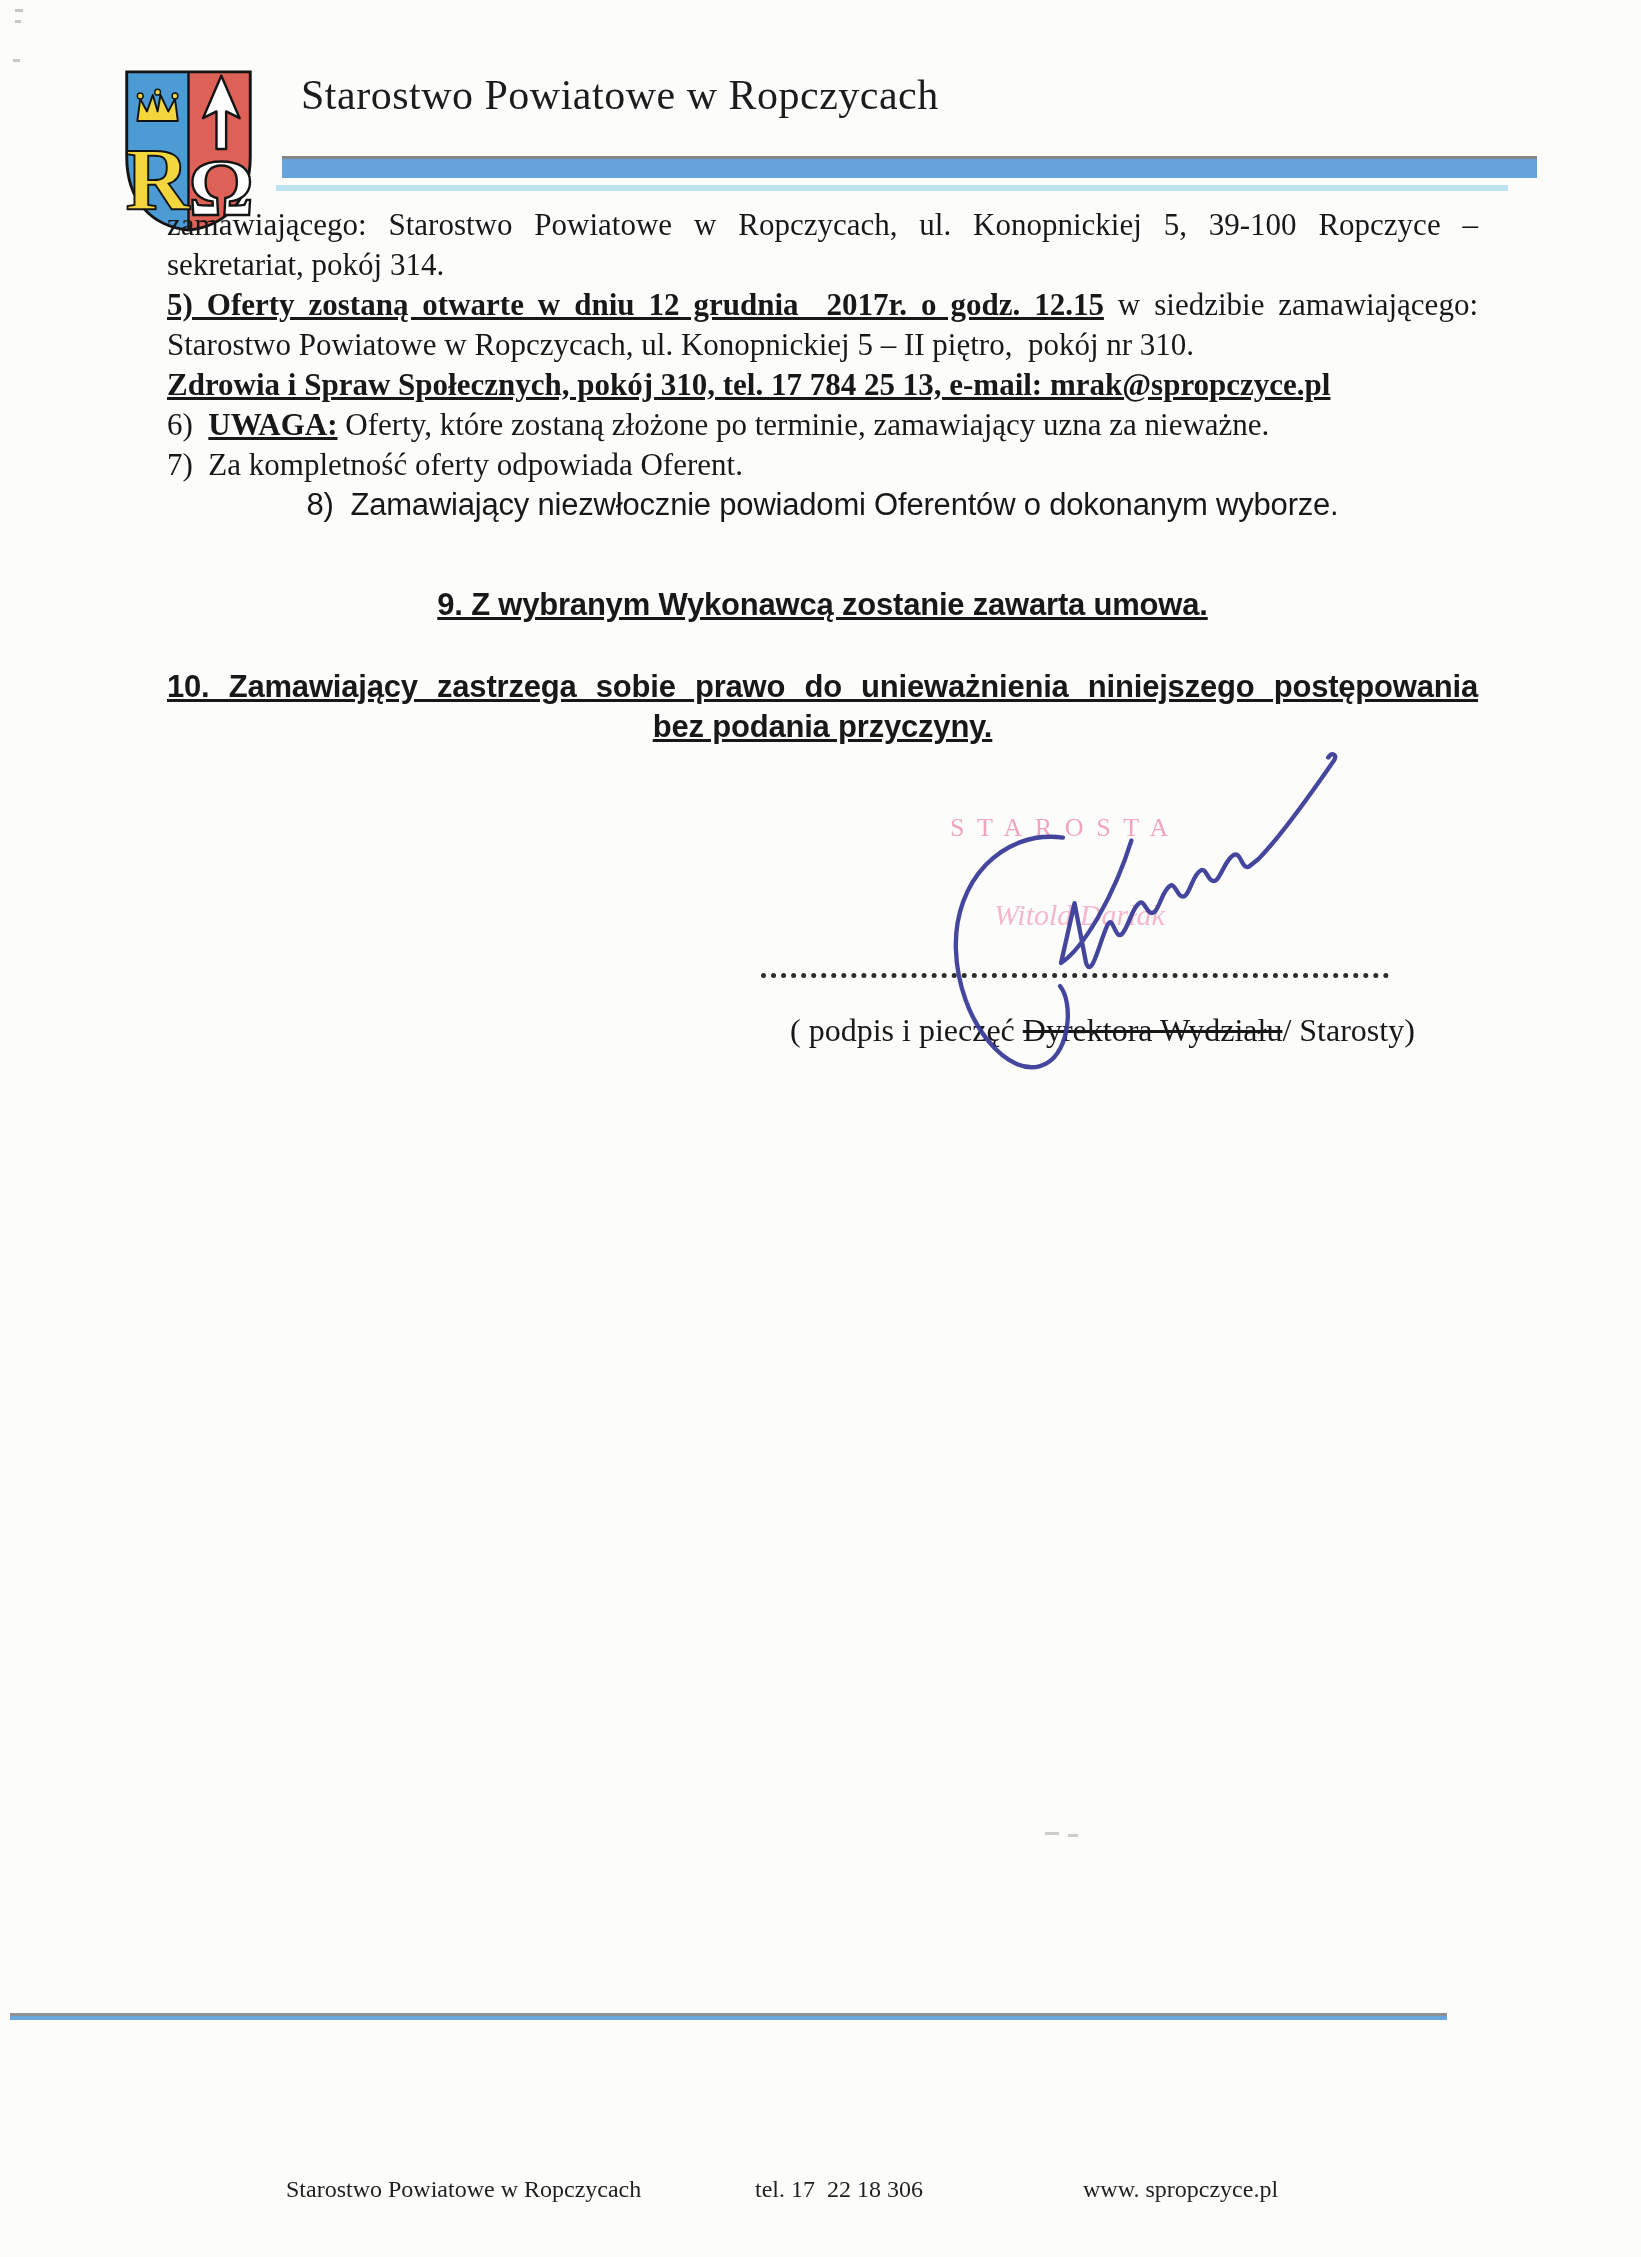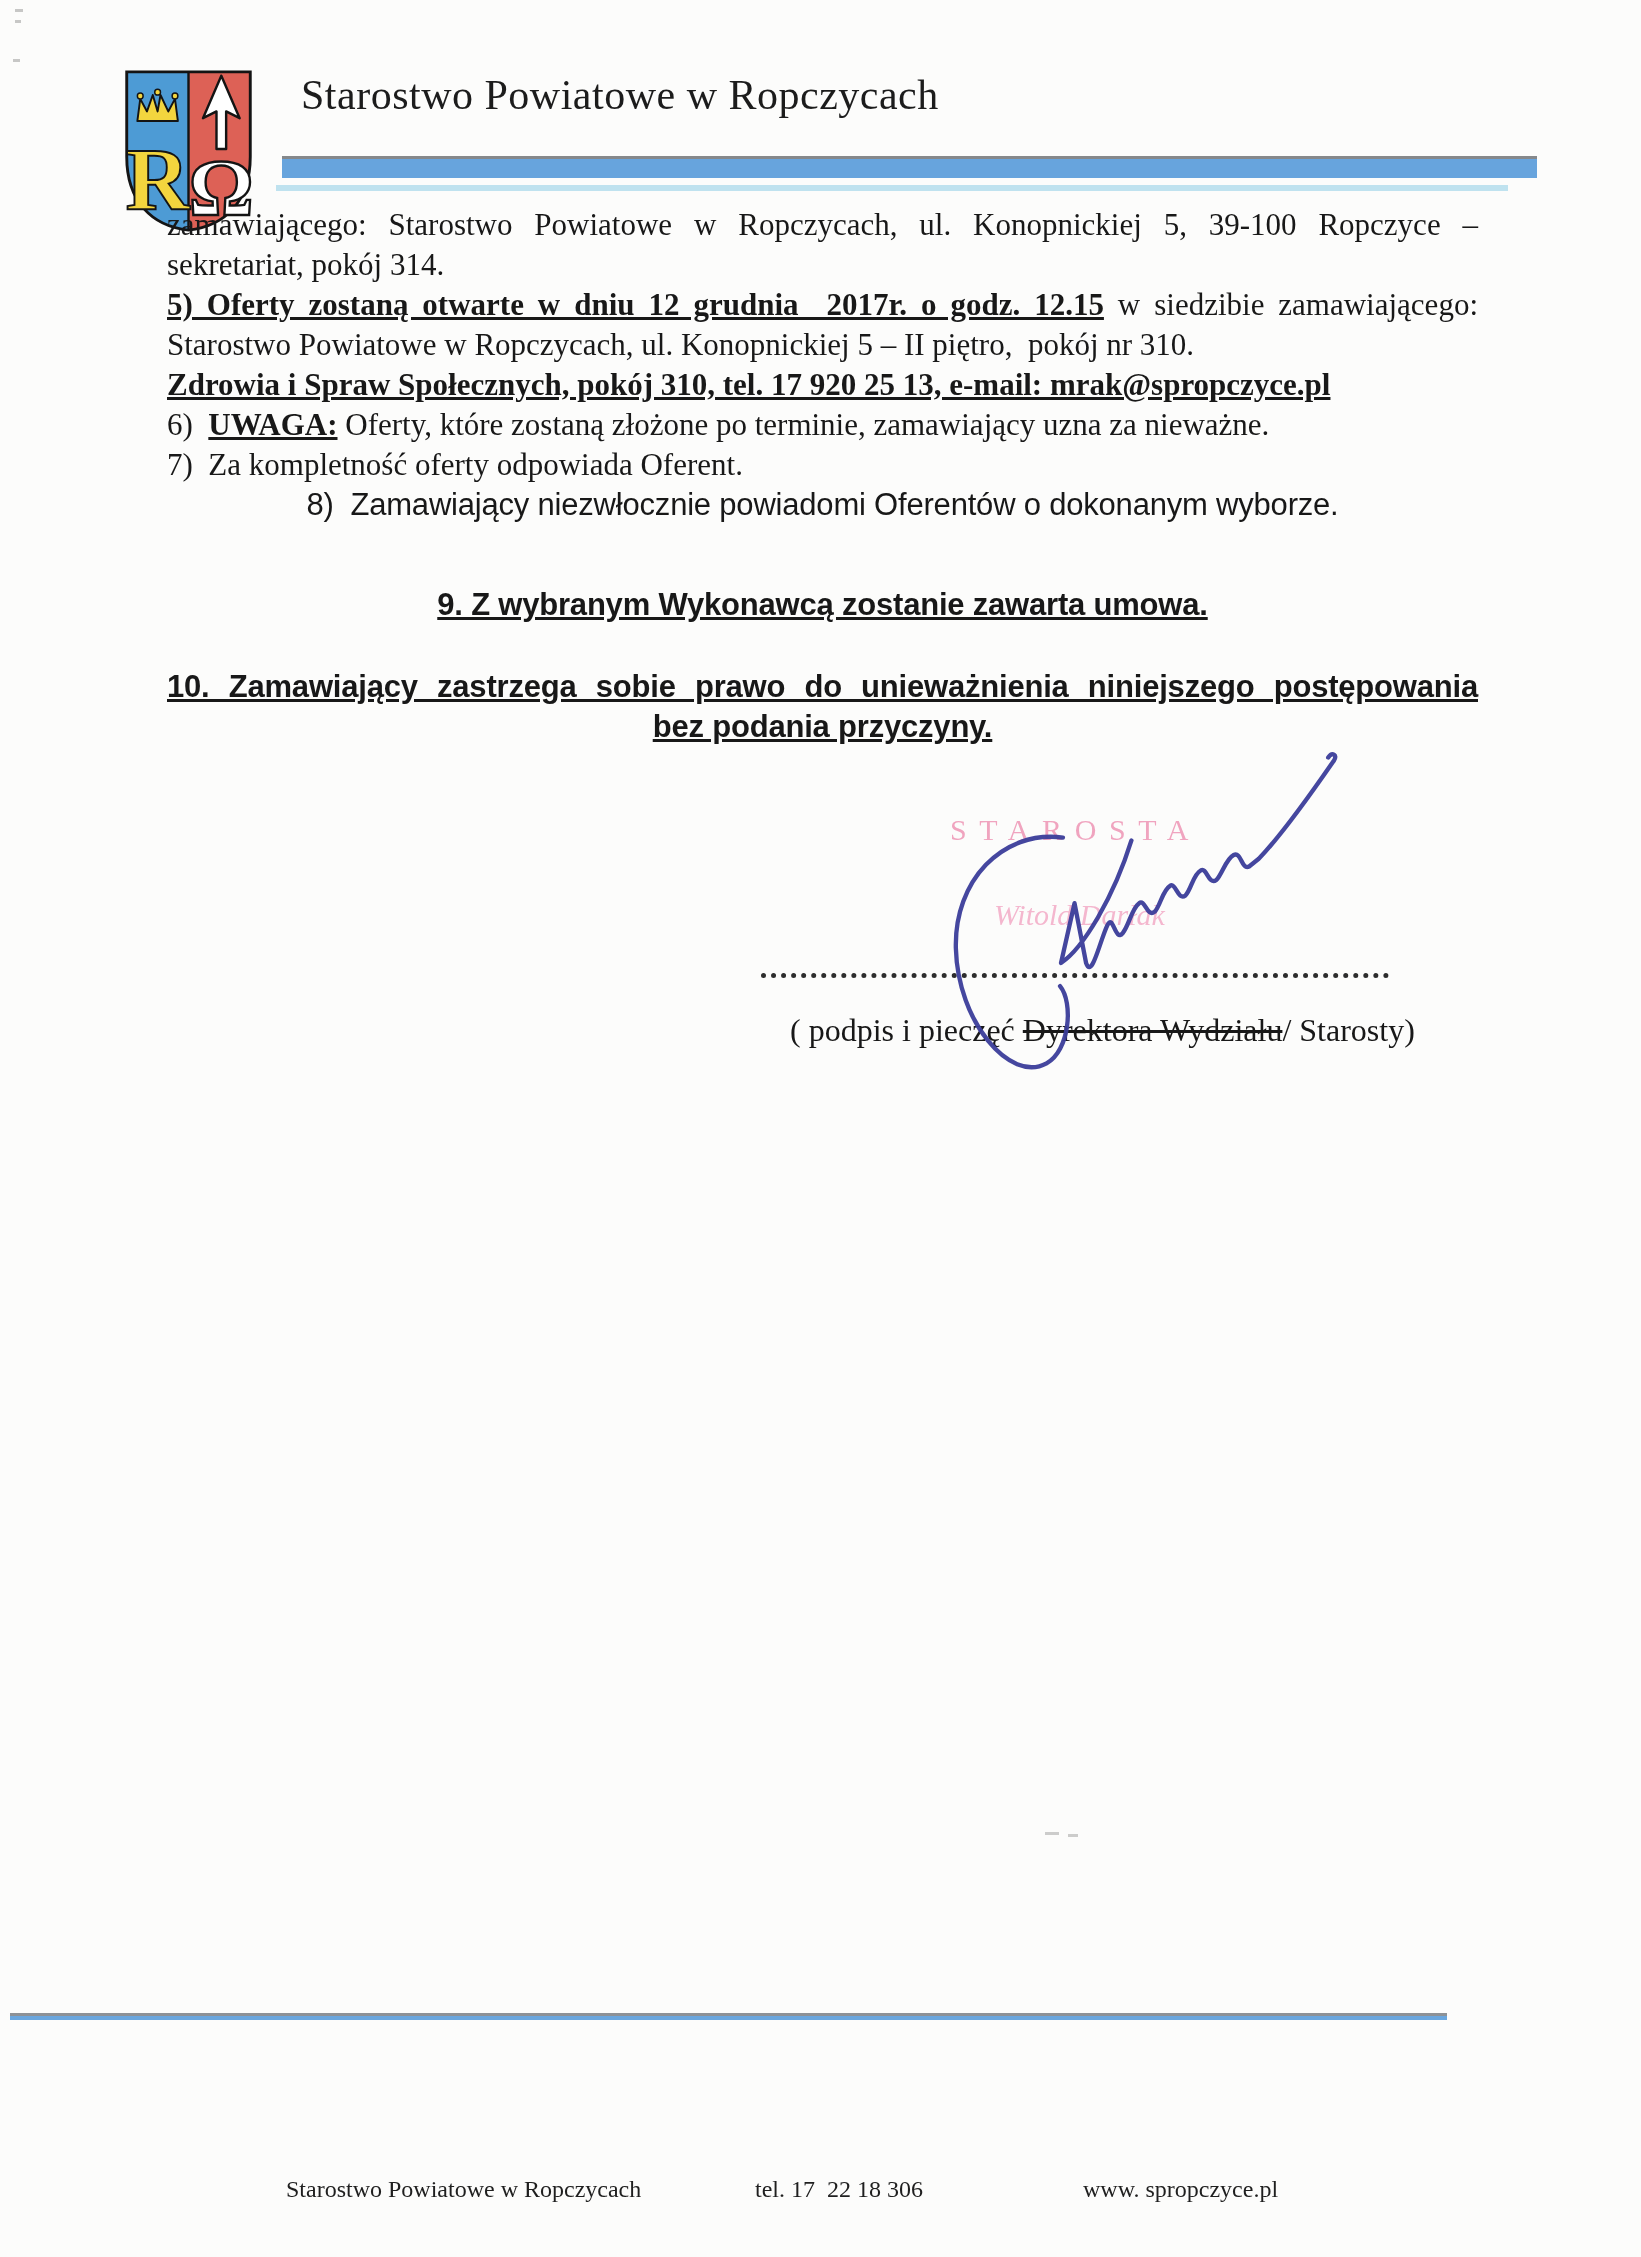--- a/index.html
+++ b/index.html
@@ -13,21 +13,21 @@
            background:linear-gradient(#85888b 0 2.9px,#67a4dd 2.9px);}
   .hdr-lightline{position:absolute;left:276px;top:185px;width:1232px;height:5.8px;background:#bfe2ef;}
   
   .bodyblock{position:absolute;left:167px;top:205px;width:1311px;font-size:31px;line-height:40px;}
   .line{font-family:"Liberation Serif", serif;}
   .line.sans{font-family:"Liberation Sans", sans-serif;letter-spacing:-0.2px;text-align:center;}
   .line.just{text-align:justify;text-align-last:justify;}
   .b{font-weight:700;text-decoration:underline;}
   .strike{text-decoration:line-through;text-decoration-thickness:2.9px;}
   
-  .stamp-title{position:absolute;left:950px;top:813px;font-size:30px;letter-spacing:12.6px;
+  .stamp-title{position:absolute;left:950px;top:813px;font-size:26px;letter-spacing:12.6px;
                color:#ef9bb9;opacity:.9;z-index:3;}
   .stamp-name{position:absolute;left:994px;top:898px;font-size:30px;font-style:italic;
               color:#f3abc7;opacity:.85;z-index:3;}
   .dotline{position:absolute;left:761px;top:973px;width:628px;height:0;
            border-bottom:5.8px dotted #2d2d2d;z-index:4;}
   .sig-caption{position:absolute;left:790px;top:1012px;font-size:32px;z-index:5;}
   .sig-svg{position:absolute;left:898px;top:732px;z-index:6;}
   
   .footline{position:absolute;left:9.7px;top:2013px;width:1437px;height:6.8px;
             background:linear-gradient(#8d9196 0 2.9px,#6aa6de 2.9px);}
@@ -68,21 +68,21 @@
 
   <div class="hdr-title">Starostwo Powiatowe w Ropczycach</div>
   <div class="hdr-bar"></div>
   <div class="hdr-lightline"></div>
 
   <div class="bodyblock">
       <div class="line just"><span>zamawiającego: Starostwo Powiatowe w Ropczycach, ul. Konopnickiej 5, 39-100 Ropczyce –</span></div>
       <div class="line"><span>sekretariat, pokój 314.</span></div>
       <div class="line just"><span class="b">5) Oferty zostaną otwarte w dniu 12 grudnia &nbsp;2017r. o godz. 12.15</span><span> w siedzibie zamawiającego:</span></div>
       <div class="line"><span>Starostwo Powiatowe w Ropczycach, ul. Konopnickiej 5 – II piętro, &nbsp;pokój nr 310.</span></div>
-      <div class="line"><span class="b">Zdrowia i Spraw Społecznych, pokój 310, tel. 17 920 25 13, e-mail: mrak@spropczyce.pl</span></div>
+      <div class="line"><span class="b">Zdrowia i Spraw Społecznych, pokój 310, tel. 17 784 25 13, e-mail: mrak@spropczyce.pl</span></div>
       <div class="line"><span>6) &nbsp;</span><span class="b">UWAGA:</span><span> Oferty, które zostaną złożone po terminie, zamawiający uzna za nieważne.</span></div>
       <div class="line"><span>7) &nbsp;Za kompletność oferty odpowiada Oferent.</span></div>
       <div class="line sans"><span>8) &nbsp;Zamawiający niezwłocznie powiadomi Oferentów o dokonanym wyborze.</span></div>
       <div class="line sans" style="margin-top: 60px;"><span class="b">9. Z wybranym Wykonawcą zostanie zawarta umowa.</span></div>
       <div class="line sans just" style="margin-top: 42px;"><span class="b">10. Zamawiający zastrzega sobie prawo do unieważnienia niniejszego postępowania</span></div>
       <div class="line sans"><span class="b">bez podania przyczyny.</span></div>
     </div>
 
   <div class="stamp-title">STAROSTA</div>
   <div class="stamp-name">Witold Darłak</div>

